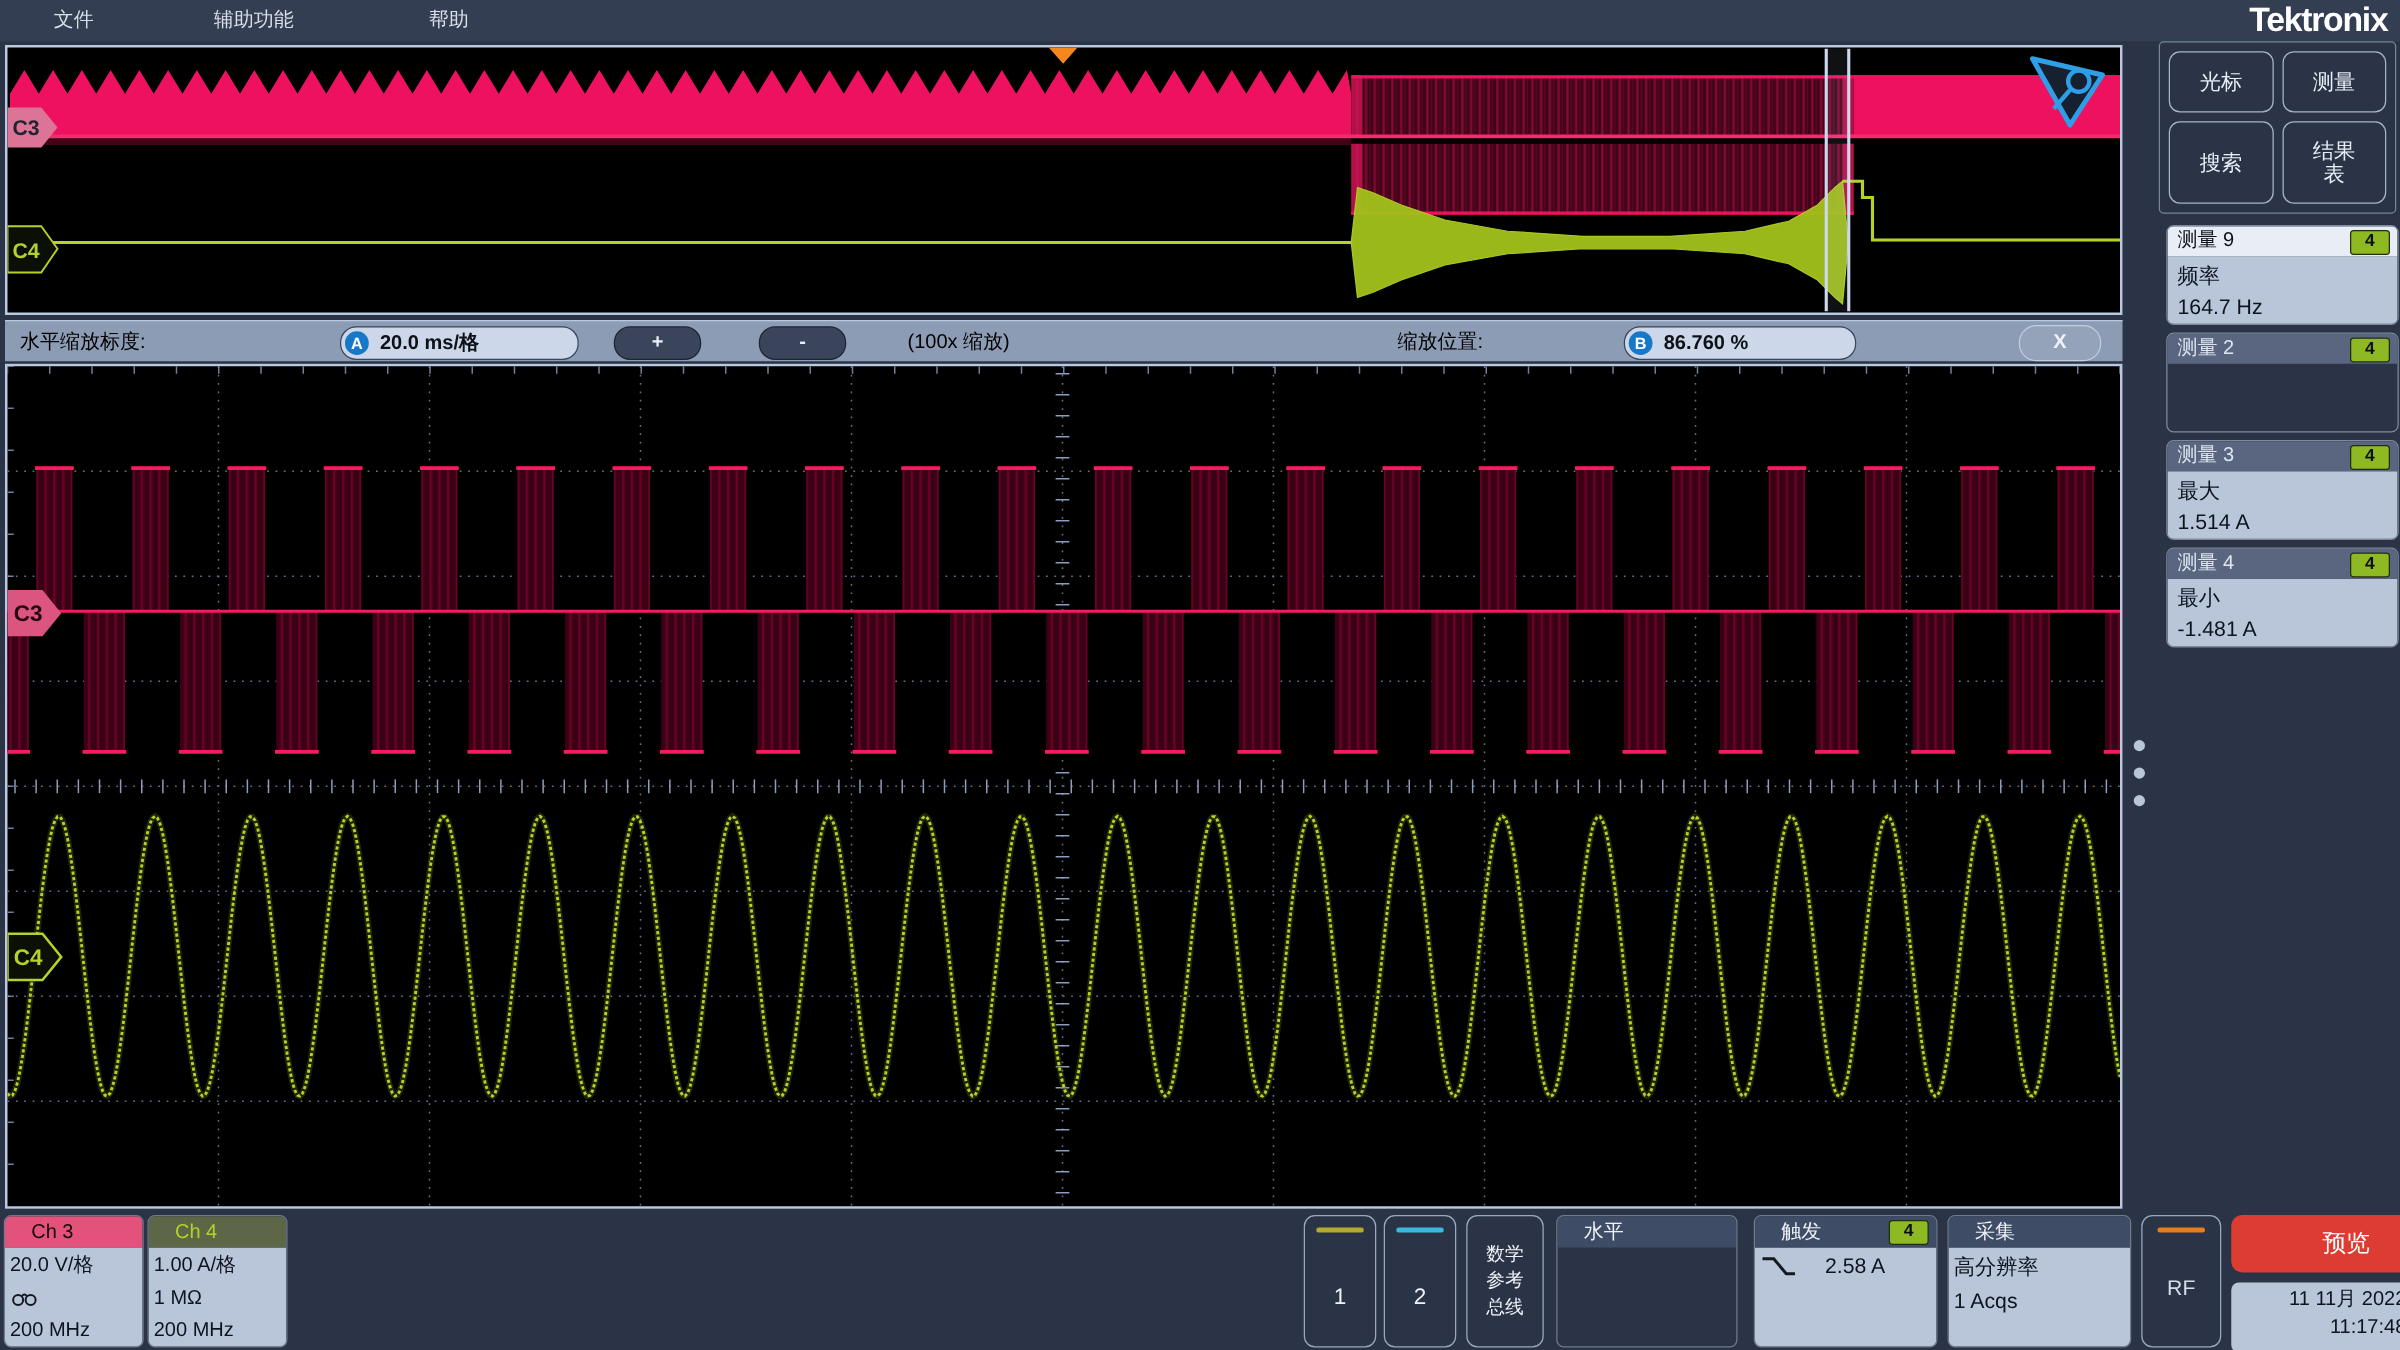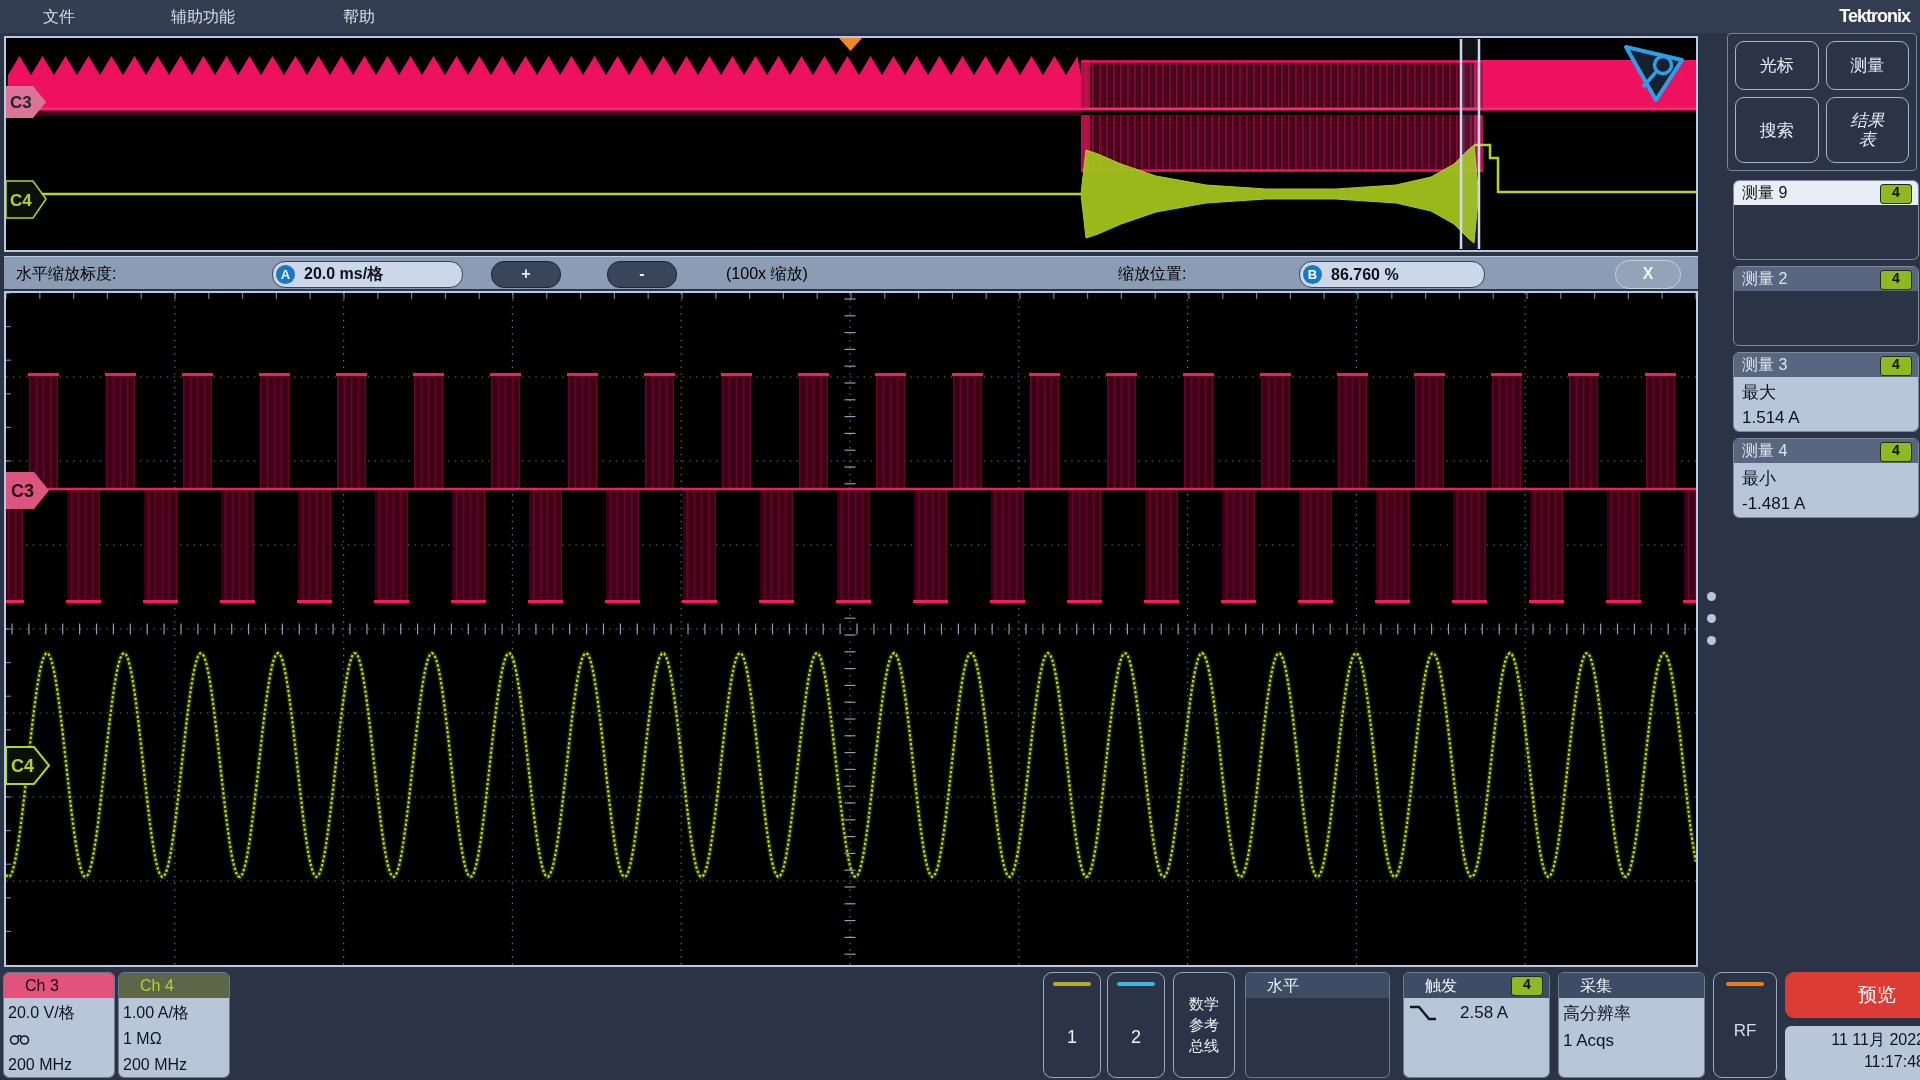--- a/index.html
+++ b/index.html
@@ -1,37 +1,37 @@
 <!DOCTYPE html>
 <html><head>
 <meta charset="utf-8">
 <style>
   html,body{margin:0;padding:0;background:#2b3447;width:1920px;height:1080px;overflow:hidden;
     font-family:"Liberation Sans",sans-serif;-webkit-font-smoothing:antialiased;}
   .abs{position:absolute;box-sizing:border-box;}
   .topbar{left:0;top:0;width:1920px;height:33px;background:#343e53;}
   .menu-item{position:absolute;top:0;height:33px;line-height:33px;color:#d8dfe9;font-size:16px;cursor:default;}
-  .logo{position:absolute;right:10px;top:0;height:33px;line-height:32px;color:#ffffff;font-size:18px;font-weight:bold;letter-spacing:-1px;}
+  .logo{position:absolute;right:10px;top:0;height:33px;line-height:32px;color:#ffffff;font-size:27px;font-weight:bold;letter-spacing:-1px;}
   .frame{border:2px solid #b9c9e2;background:#000;}
   .zoombar{left:4px;top:256px;width:1694px;height:33px;background:#8d9cb5;border-top:1px solid #b9c9e2;}
   .zb-label{position:absolute;top:0;height:18px;line-height:33px;color:#000000;font-size:16px;}
   .pill{position:absolute;top:4px;height:25px;border-radius:13px;background:#ccd7e9;border:1px solid #39445a;
     display:flex;align-items:center;padding:0 14px 0 3px;}
   .knob{width:19px;height:19px;border-radius:50%;background:#1878c8;color:#fff;font-size:13px;font-weight:bold;
     display:flex;align-items:center;justify-content:center;margin-right:9px;}
   .pill-val{color:#0d1118;font-size:16px;font-weight:bold;white-space:nowrap;}
   .zb-btn{position:absolute;top:4px;width:68px;height:25px;border-radius:13px;background:#3a455b;border:1px solid #1d2535;
     color:#e8eef6;font-size:16px;font-weight:bold;text-align:center;line-height:23px;}
   .zb-x{position:absolute;top:3px;width:64px;height:27px;border-radius:14px;border:1.5px solid #c3cfe1;
     background:rgba(255,255,255,0.07);color:#eef2f8;font-size:16px;font-weight:bold;text-align:center;line-height:25px;}
   .sidepanel{left:1727px;top:33px;width:190px;height:138px;border:1px solid #76849c;border-radius:4px;
     display:grid;grid-template-columns:1fr 1fr;gap:7px;padding:7px;}
   .obtn{border:1.5px solid #a7b4c8;border-radius:9px;color:#e8eef6;font-size:17px;display:flex;
     align-items:center;justify-content:center;text-align:center;background:transparent;}
-  .wrap2{width:42px;margin:0 auto;line-height:1.15;font-style:italic;}
+  .wrap2{width:42px;margin:0 auto;line-height:1.15;}
   .meas{position:absolute;left:1733px;width:184px;height:78px;border-radius:6px;overflow:hidden;
     border:1px solid rgba(196,208,226,0.55);}
   .meas-h{position:relative;height:24px;background:#5a6680;color:#dde4ee;font-size:16px;line-height:24px;padding-left:8px;}
   .meas-h.sel{background:#e9eef6;color:#0d1118;}
   .meas-b{height:54px;background:#b9c6da;color:#0d1420;font-size:17px;padding:3px 8px;line-height:25px;}
   .badge{position:absolute;right:6px;top:3px;width:30px;height:18px;background:#8fb923;border:1.5px solid #232d10;
     border-radius:3px;color:#0c1004;font-size:14px;font-weight:bold;text-align:center;line-height:15px;}
   .panel{position:absolute;top:972px;height:104px;border-radius:6px;overflow:hidden;border:1px solid rgba(196,208,226,0.45);}
   .panel-h{position:relative;height:25px;background:#3e4c66;color:#eef2f8;font-size:16px;line-height:25px;padding-left:21px;}
   .panel-b{height:79px;background:#b9c6da;color:#0d1420;padding:2px 4px;}
@@ -489,20 +489,24 @@
   <div class="obtn">
       <span class="wrap2">结果表</span>
     </div>
 </div>
 
 <div class="meas" style="top:180px">
   <div class="meas-h sel">
     <span>测量 9</span>
     <span class="badge">4</span>
   </div>
+  <div class="meas-b">
+    <div>频率</div>
+    <div>164.7 Hz</div>
+  </div>
 </div>
 <div class="meas" style="top:266px">
   <div class="meas-h">
     <span>测量 2</span>
     <span class="badge">4</span>
   </div>
 </div>
 <div class="meas" style="top:352px">
   <div class="meas-h">
     <span>测量 3</span>

